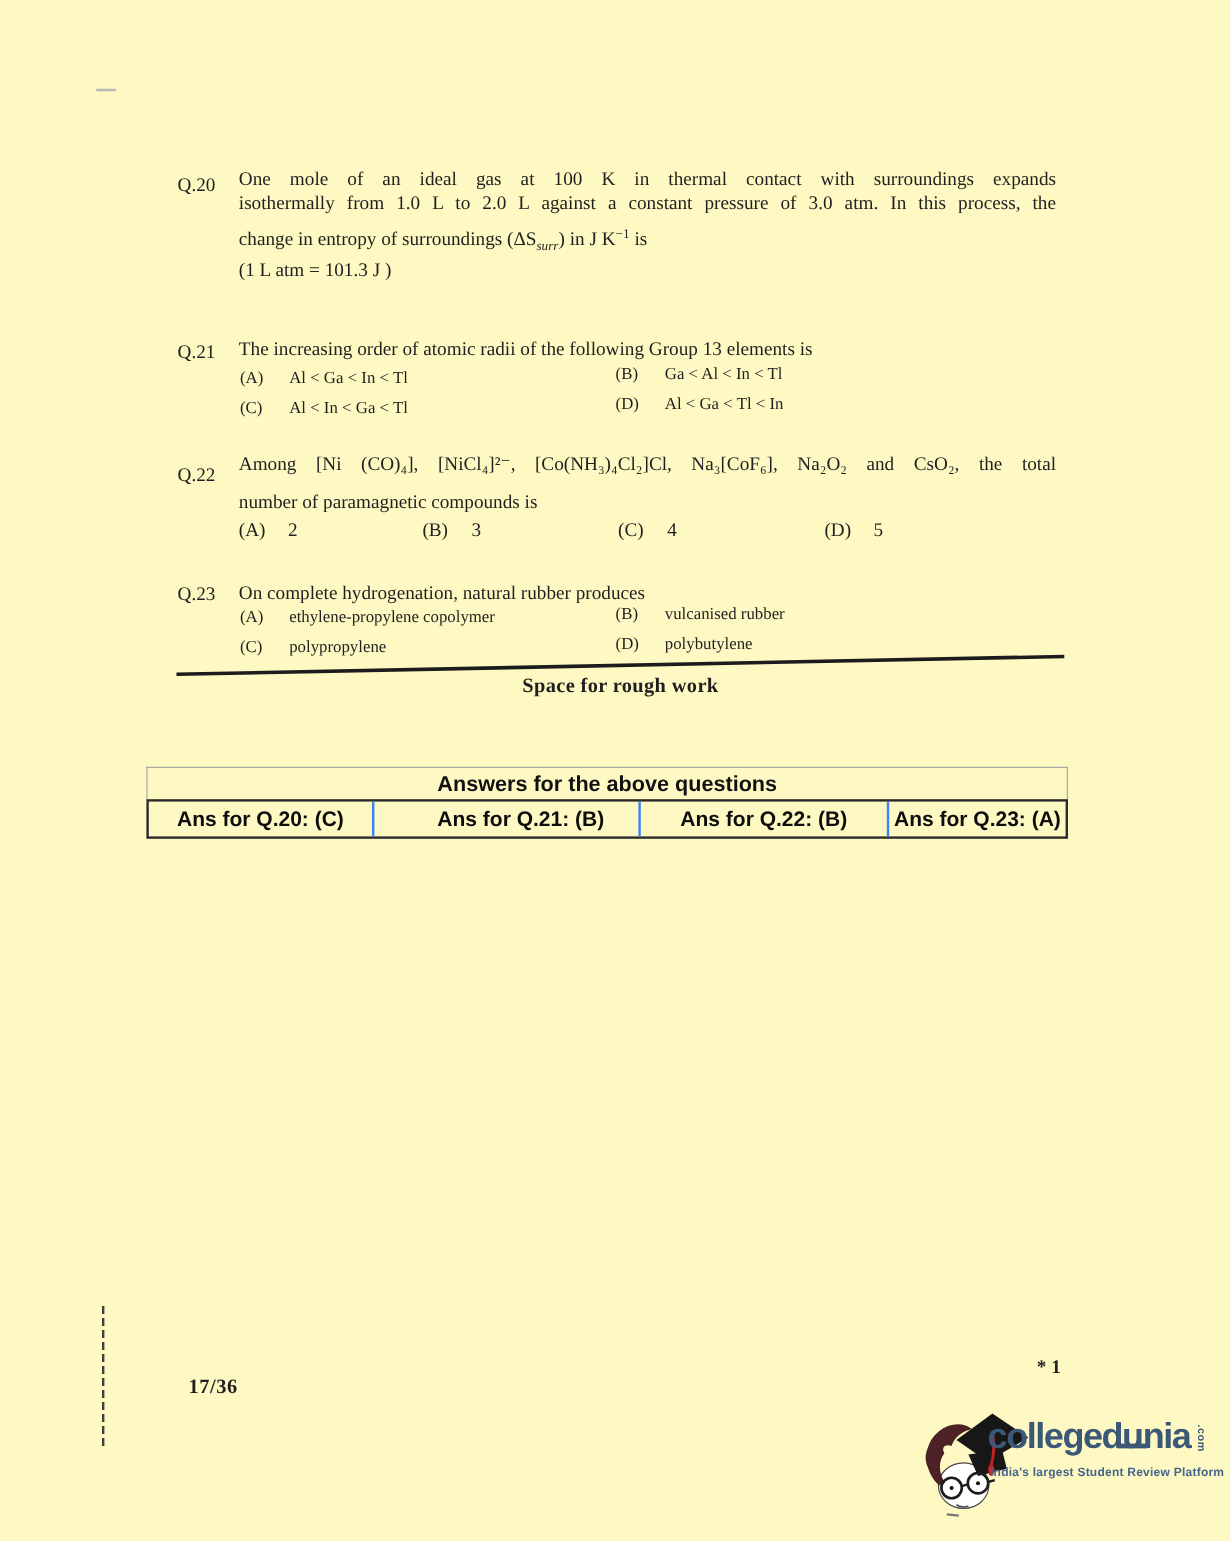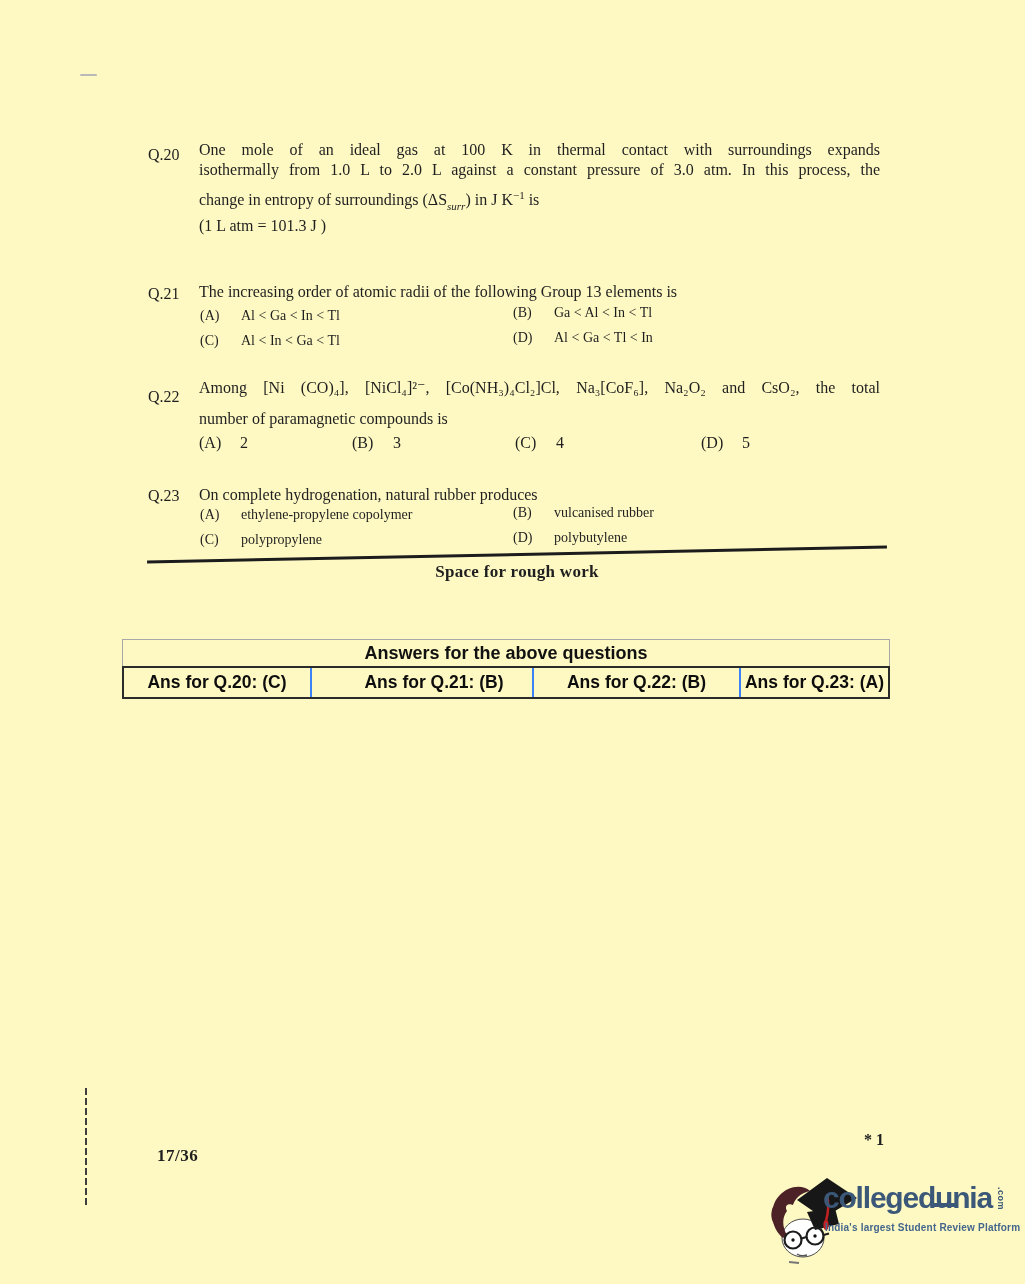--- a/index.html
+++ b/index.html
@@ -79,21 +79,21 @@
   </section>
 
   <section class="q" style="top:378px;height:85px;">
     <span class="qnum" style="top:10px;">Q.22</span>
     <div class="qline just" style="top:0;">Among [Ni (CO)₄], [NiCl₄]²⁻, [Co(NH₃)₄Cl₂]Cl, Na₃[CoF₆], Na₂O₂ and CsO₂, the total</div>
     <div class="qline" style="top:31px;">number of paramagnetic compounds is</div>
     <div class="opts" style="top:56px;">
       <span class="opt" style="left:0;"><span class="olab">(A)</span><span>2</span></span>
       <span class="opt" style="left:153px;"><span class="olab">(B)</span><span>3</span></span>
       <span class="opt" style="left:316px;"><span class="olab">(C)</span><span>4</span></span>
-      <span class="opt" style="left:488px;margin-left:14px;"><span class="olab">(D)</span><span>5</span></span>
+      <span class="opt" style="left:488px;"><span class="olab">(D)</span><span>5</span></span>
     </div>
   </section>
 
   <section class="q" style="top:480px;height:78px;">
     <span class="qnum" style="top:7px;">Q.23</span>
     <div class="qline" style="top:5px;">On complete hydrogenation, natural rubber produces</div>
     <span class="optabs" style="left:52px;top:27px;"><span class="olab">(A)</span><span>ethylene-propylene copolymer</span></span>
     <span class="optabs" style="left:365px;top:25px;"><span class="olab">(B)</span><span>vulcanised rubber</span></span>
     <span class="optabs" style="left:52px;top:52px;"><span class="olab">(C)</span><span>polypropylene</span></span>
     <span class="optabs" style="left:365px;top:50px;"><span class="olab">(D)</span><span>polybutylene</span></span>

